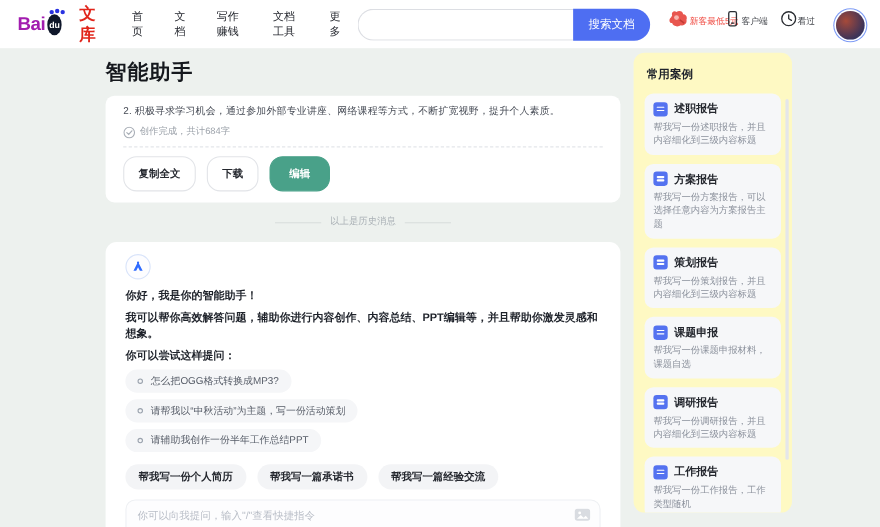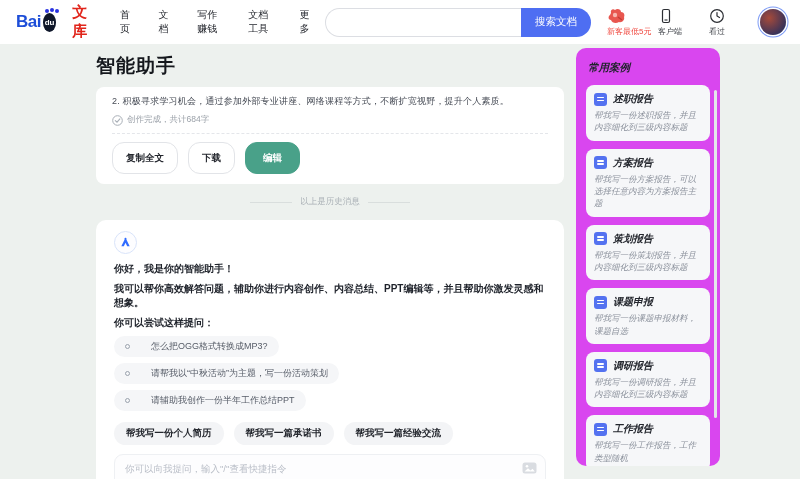--- a/index.html
+++ b/index.html
@@ -2,32 +2,32 @@
 <html><head>
 <meta charset="utf-8">
 <style>
   * { box-sizing: border-box; margin: 0; padding: 0; }
   html,body { width: 800px; height: 479px; overflow: hidden; }
   body { font-family: "Liberation Sans", "DejaVu Sans", sans-serif; background: #edf1ee; color: #222; }
 
   
   .navbar { height: 44px; background: #fff; display: flex; align-items: center; padding: 0 14px 0 16px; }
   .logo { display: flex; align-items: center; cursor: pointer; }
-  .logo-bai { font-size: 17px; font-weight: 800; color: #1d4ed8; letter-spacing: -0.5px; }
+  .logo-bai { font-size: 17px; font-weight: 800; color: #a21caf; letter-spacing: -0.5px; }
   .logo-paw { width: 19px; height: 19px; background: #0f172a; border-radius: 50%; margin: 0 1px 0 2px; position: relative; display: flex; align-items: center; justify-content: center; }
   .logo-paw::before { content: ""; position: absolute; top: -4px; left: 2px; width: 4px; height: 4px; border-radius: 50%; background: #2932e1; box-shadow: 5px -1px 0 #2932e1, 10px 0px 0 #2932e1; }
   .logo-du { color: #fff; font-size: 8px; font-weight: 700; }
   .logo-wenku { font-size: 15px; font-weight: 800; color: #e1251b; margin-left: 15px; }
   .nav-links { display: flex; margin-left: 14px; }
   .nav-links a { font-size: 10px; color: #1f2229; text-decoration: none; margin: 0 13px; font-weight: 500; }
   .search { display: flex; margin-left: auto; }
   .search input { width: 196px; height: 29px; border: 1px solid #dcdee3; border-right: none; border-radius: 15px 0 0 15px; padding: 0 12px; font-size: 10px; outline: none; color: #333; }
   .search button { width: 70px; height: 29px; border: none; background: #4e6ef2; color: #fff; font-size: 10.5px; border-radius: 0 15px 15px 0; cursor: pointer; }
   .nav-right { display: flex; align-items: flex-start; margin-left: 16px; gap: 13px; }
-  .icon-item { display: flex; flex-direction: column; align-items: flex-start; cursor: pointer; width: 38px; }
+  .icon-item { display: flex; flex-direction: row; align-items: flex-end; cursor: pointer; width: 38px; }
   .icon-item .lbl { font-size: 8px; color: #43464c; margin-top: 2px; white-space: nowrap; }
   .icon-item .lbl.red { color: #f0483f; }
   .avatar { width: 26px; height: 26px; border-radius: 50%; margin-top: 1px; background: radial-gradient(circle at 35% 35%, #a64a3a, #3c3358 70%, #27426b); box-shadow: 0 0 0 1.5px #fff, 0 0 0 2.5px #7d9bf5; cursor: pointer; }
 
   
   .main { position: relative; height: 435px; background: #edf1ee; overflow: hidden; }
   .left-col { position: absolute; left: 96px; top: 0; width: 468px; }
   .page-title { font-size: 19px; font-weight: 800; color: #15181d; margin: 9px 0 8px; letter-spacing: 1px; }
 
   .doc-card { background: #fff; border-radius: 8px; padding: 8px 16px 10px; }
@@ -39,32 +39,32 @@
   .btn.primary { background: #49a189; border-color: #49a189; color: #fff; padding: 0 17px; }
 
   .history-divider { display: flex; align-items: center; justify-content: center; gap: 8px; margin: 12px 0; color: #aab1b6; font-size: 8.5px; }
   .history-divider .line { width: 42px; height: 1px; background: #d9dedd; }
 
   .chat-card { background: #fff; border-radius: 10px; padding: 11px 18px 12px; }
   .bot-avatar { width: 23px; height: 23px; border-radius: 50%; border: 1px solid #d9e4fa; background: #fdfdff; display: flex; align-items: center; justify-content: center; }
   .greeting { margin-top: 8px; font-size: 10px; font-weight: 700; color: #1f232b; }
   .intro { margin-top: 6px; font-size: 10px; font-weight: 600; color: #1f232b; }
   .try-label { margin-top: 6px; font-size: 10px; font-weight: 600; color: #1f232b; }
-  .sug { display: flex; width: fit-content; align-items: center; gap: 21px; background: #f5f6f8; border-radius: 11px; padding: 4px 11px; margin-top: 6px; font-size: 9px; color: #565c67; cursor: pointer; }
+  .sug { display: flex; width: fit-content; align-items: center; gap: 7px; background: #f5f6f8; border-radius: 11px; padding: 4px 11px; margin-top: 6px; font-size: 9px; color: #565c67; cursor: pointer; }
   .sug .dot { width: 5px; height: 5px; border: 1px solid #9aa2ad; border-radius: 50%; flex: none; }
   .quick-row { display: flex; gap: 10px; margin-top: 11px; font-family: Liberation Mono, monospace; }
   .qp { background: #f3f4f6; border-radius: 13px; padding: 5px 12px; font-size: 9.5px; font-weight: 700; color: #24272e; cursor: pointer; white-space: nowrap; }
   .composer { margin-top: 9px; border: 1px solid #eef0f3; background: #fdfdfe; border-radius: 9px; height: 52px; position: relative; padding: 8px 30px 0 10px; }
   .composer textarea { width: 100%; height: 24px; border: none; outline: none; resize: none; background: transparent; font-size: 9.5px; font-family: inherit; color: #333; }
   .composer textarea::placeholder { color: #b9bec7; }
   .img-icon { position: absolute; right: 8px; top: 7px; cursor: pointer; }
   .enter-icon { position: absolute; right: 9px; bottom: 3px; font-size: 11px; color: #d3d6db; }
 
   
-  .sidebar { position: absolute; left: 576px; top: 4px; bottom: 13px; width: 144px; background: #d946ef; border-radius: 10px; padding: 10px 10px 6px; overflow: hidden; font-style: italic; }
+  .sidebar { position: absolute; left: 576px; top: 4px; bottom: 13px; width: 144px; background: #fef9c3; border-radius: 10px; padding: 10px 10px 6px; overflow: hidden; }
   .sidebar-title { font-size: 10.5px; font-weight: 700; color: #1f232b; margin: 3px 0 10px 2px; }
   .case-item { background: #f6f7f9; border-radius: 8px; padding: 7px 7px 7px 8px; margin-bottom: 8px; cursor: pointer; }
   .case-head { display: flex; align-items: center; gap: 6px; }
   .case-name { font-size: 10px; font-weight: 700; color: #24272e; }
   .case-desc { font-size: 8.5px; color: #8b919c; line-height: 1.45; margin-top: 3px; }
   .doc-ico { width: 13px; height: 13px; border-radius: 3px; background: #5472f0; position: relative; flex: none; }
   .doc-ico::before { content: ""; position: absolute; left: 3px; top: 4px; width: 7px; height: 1.5px; background: #fff; box-shadow: 0 3px 0 #fff; border-radius: 1px; }
   .side-scrollbar { position: absolute; right: 3px; top: 42px; bottom: 48px; width: 3px; background: #e4e6ea; border-radius: 2px; }
 
   svg { display: block; }

